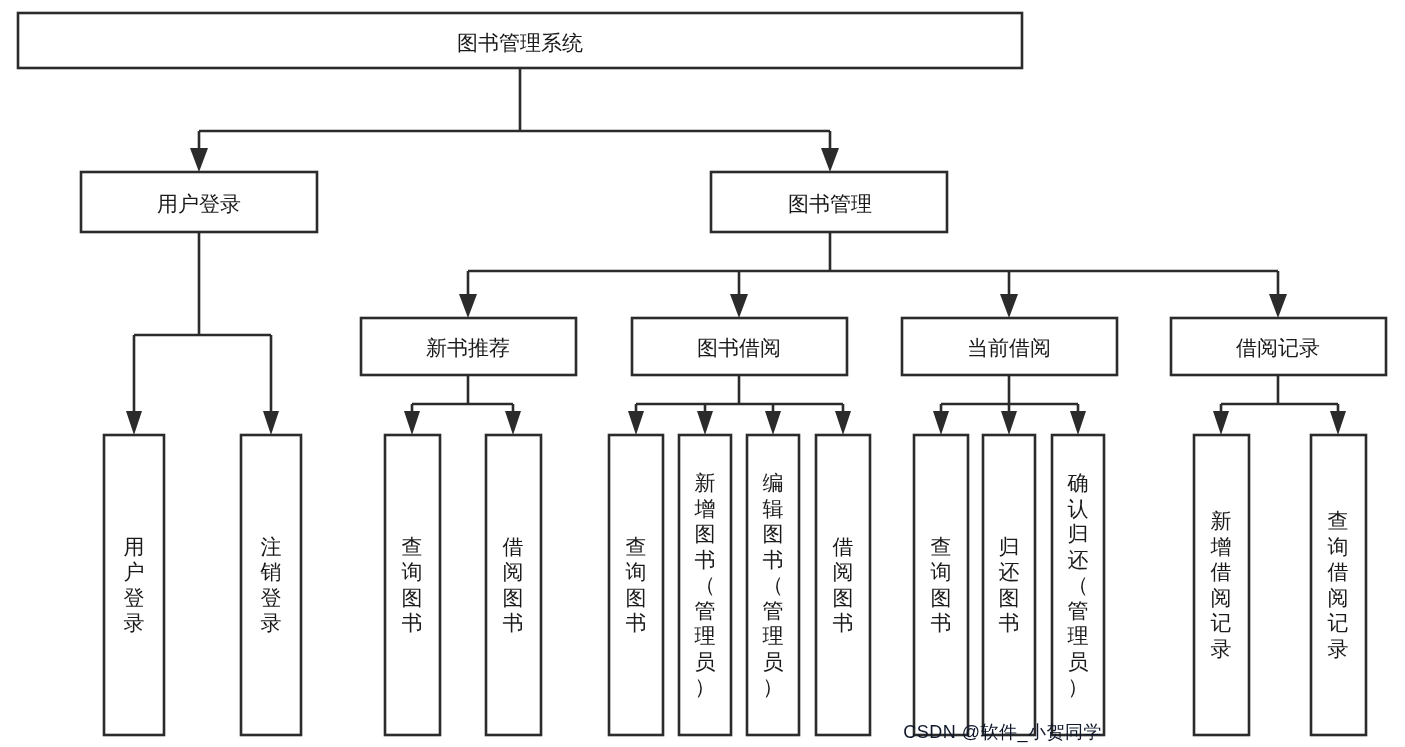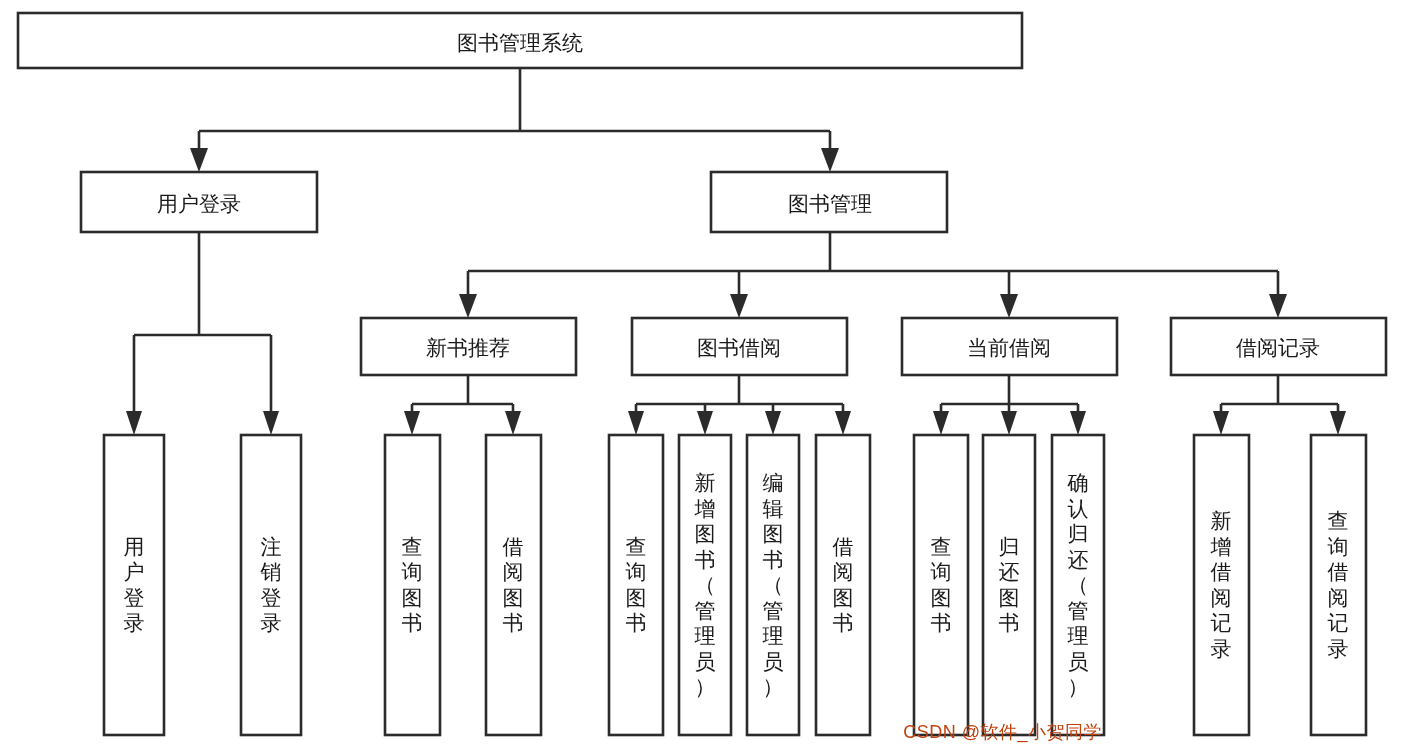--- a/index.html
+++ b/index.html
@@ -54,21 +54,21 @@
     font-size: 21px;
     fill: #1a1a1a;
     text-anchor: middle;
   }
   .watermark {
     position: absolute;
     right: 10px;
     bottom: 3px;
     font-family: "Liberation Sans", "DejaVu Sans", sans-serif;
     font-size: 18px;
-    color: #c2410c;
+    color: #0f172a;
     letter-spacing: 0.5px;
     white-space: nowrap;
     user-select: none;
   }
 </style>
 </head>
 <body>
 
 <div id="diagram-root">
 

